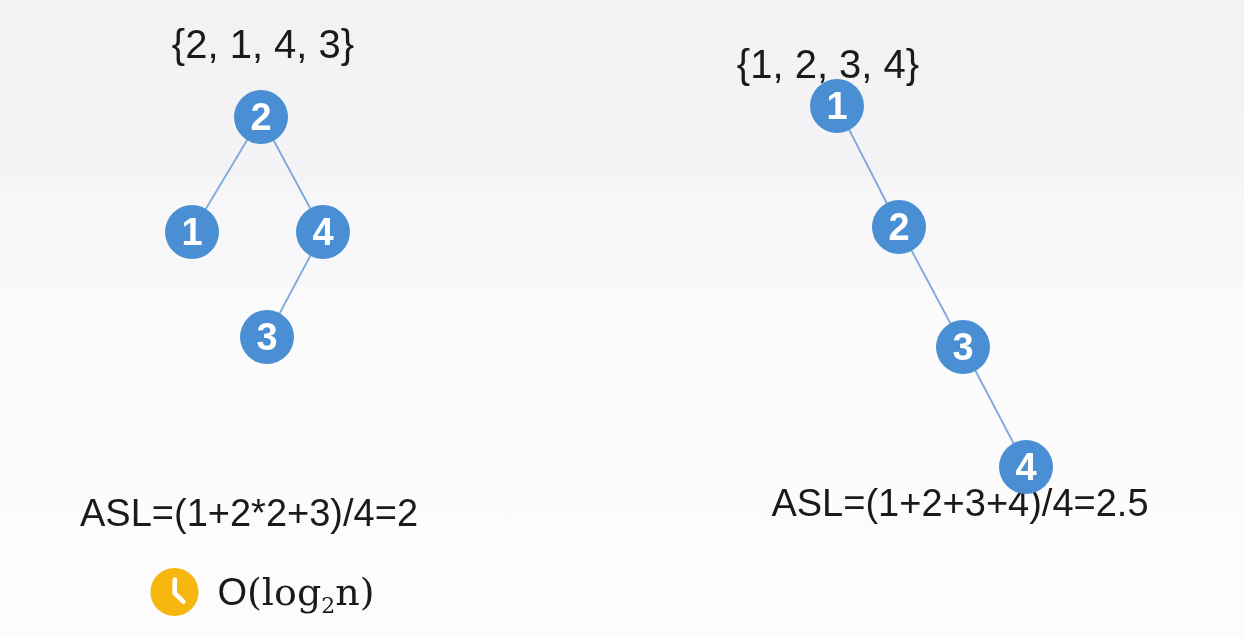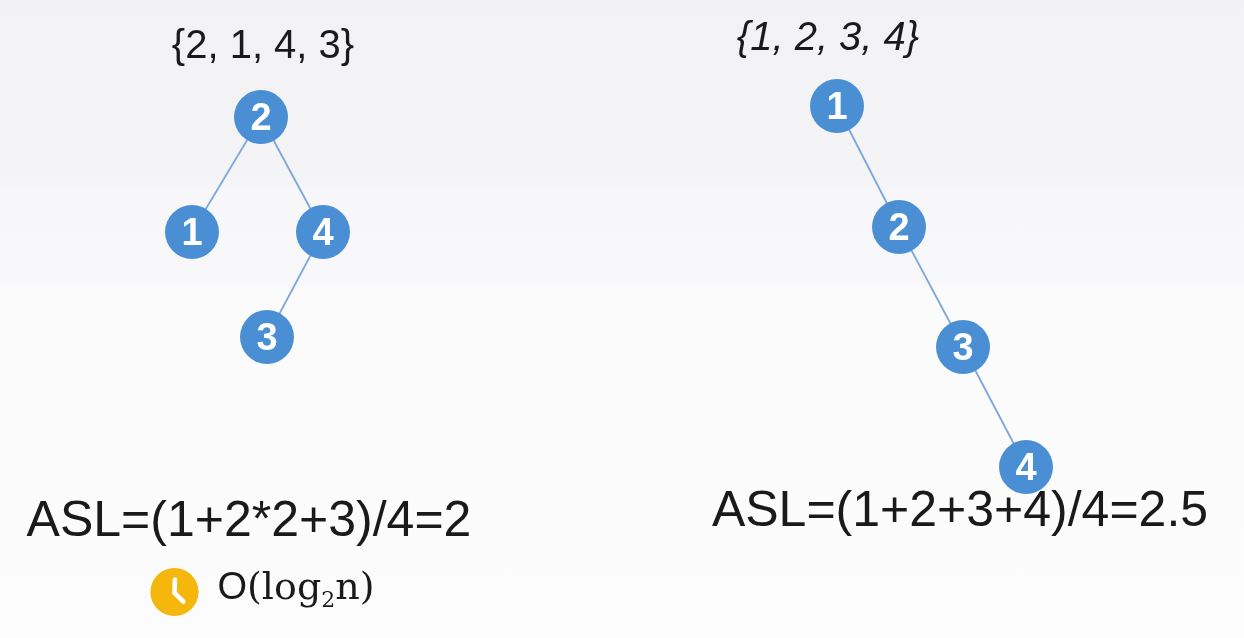--- a/index.html
+++ b/index.html
@@ -40,51 +40,51 @@
     position: absolute;
     transform: translateX(-50%);
     font-size: 40px;
     color: var(--text, #1a1a1a);
     white-space: nowrap;
     line-height: 1;
   }
   .asl {
     position: absolute;
     transform: translateX(-50%);
-    font-size: 50px;
+    font-size: 38px;
     color: var(--text, #1a1a1a);
     white-space: nowrap;
     line-height: 1;
   }
   .complexity-row {
     position: absolute;
     transform: translate(-50%, -50%);
     display: flex;
-    align-items: flex-start;
+    align-items: flex-end;
     gap: 18px;
     white-space: nowrap;
   }
   .complexity-label {
     font-size: 38px;
     color: var(--text, #1a1a1a);
     line-height: 1;
   }
   .serif { font-family: "DejaVu Serif", serif; }
   .sans  { font-family: "Liberation Sans", sans-serif; }
   .subscript {
     font-family: "DejaVu Serif", serif;
     font-size: 22px;
     vertical-align: -8px;
   }
   .clock-left  { color: var(--clock-yellow, #f5b70e); }
   .clock-right { color: var(--clock-black, #0d0d0d); }
 
   
   #title-left  { left: 263px; top: 24px; }
-  #title-right { left: 828px; top: 16px; font-style: italic; }
+  #title-right { left: 828px; top: 44px; }
   #asl-left    { left: 249px; top: 494px; }
   #asl-right   { left: 960px; top: 484px; }
   #complexity-left  { left: 262px; top: 592px; }
   #complexity-right { left: 938px; top: 591px; }
 </style>
 </head>
 <body>
 
 <div class="stage" id="stage">
 

